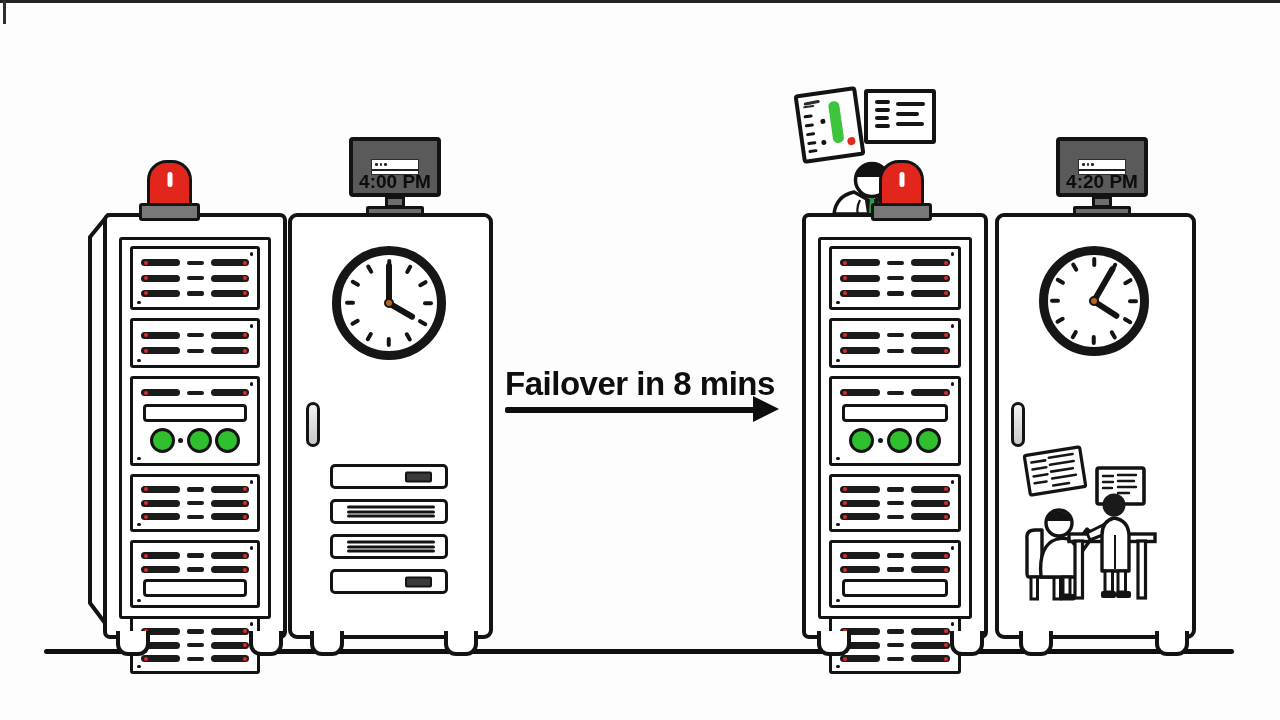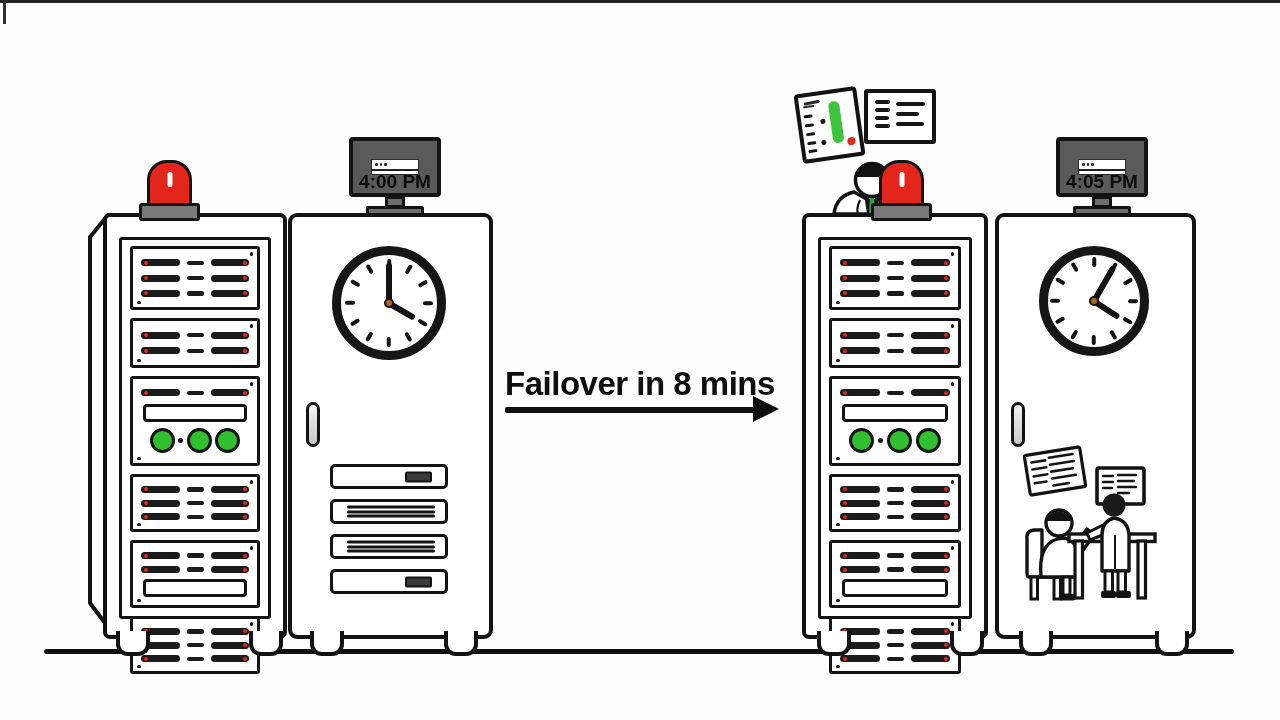--- a/index.html
+++ b/index.html
@@ -397,21 +397,21 @@
   </div>
 
   <div class="abs monitor" style="left:1056px;top:137px;">
     <div class="mframe">
       <div class="screen">
         <div class="tbar">
           <span class="tdot"></span>
           <span class="tdot"></span>
           <span class="tdot"></span>
         </div>
-        <div class="mtime">4:05 PM</div>
+        <div class="mtime">4:20 PM</div>
       </div>
     </div>
     <div class="neck"></div>
     <div class="mbase"></div>
   </div>
   <div class="abs cab" style="left:995px;top:213px;width:193px;height:418px;border-radius:9px;">
     <div class="clock" style="left:40px;top:29px;width:110px;height:110px;">
         <span class="tick" style="transform: translate(-50%, -50%) rotate(0deg) translateY(-39px);"></span>
         <span class="tick" style="transform: translate(-50%, -50%) rotate(30deg) translateY(-39px);"></span>
         <span class="tick" style="transform: translate(-50%, -50%) rotate(60deg) translateY(-39px);"></span>

